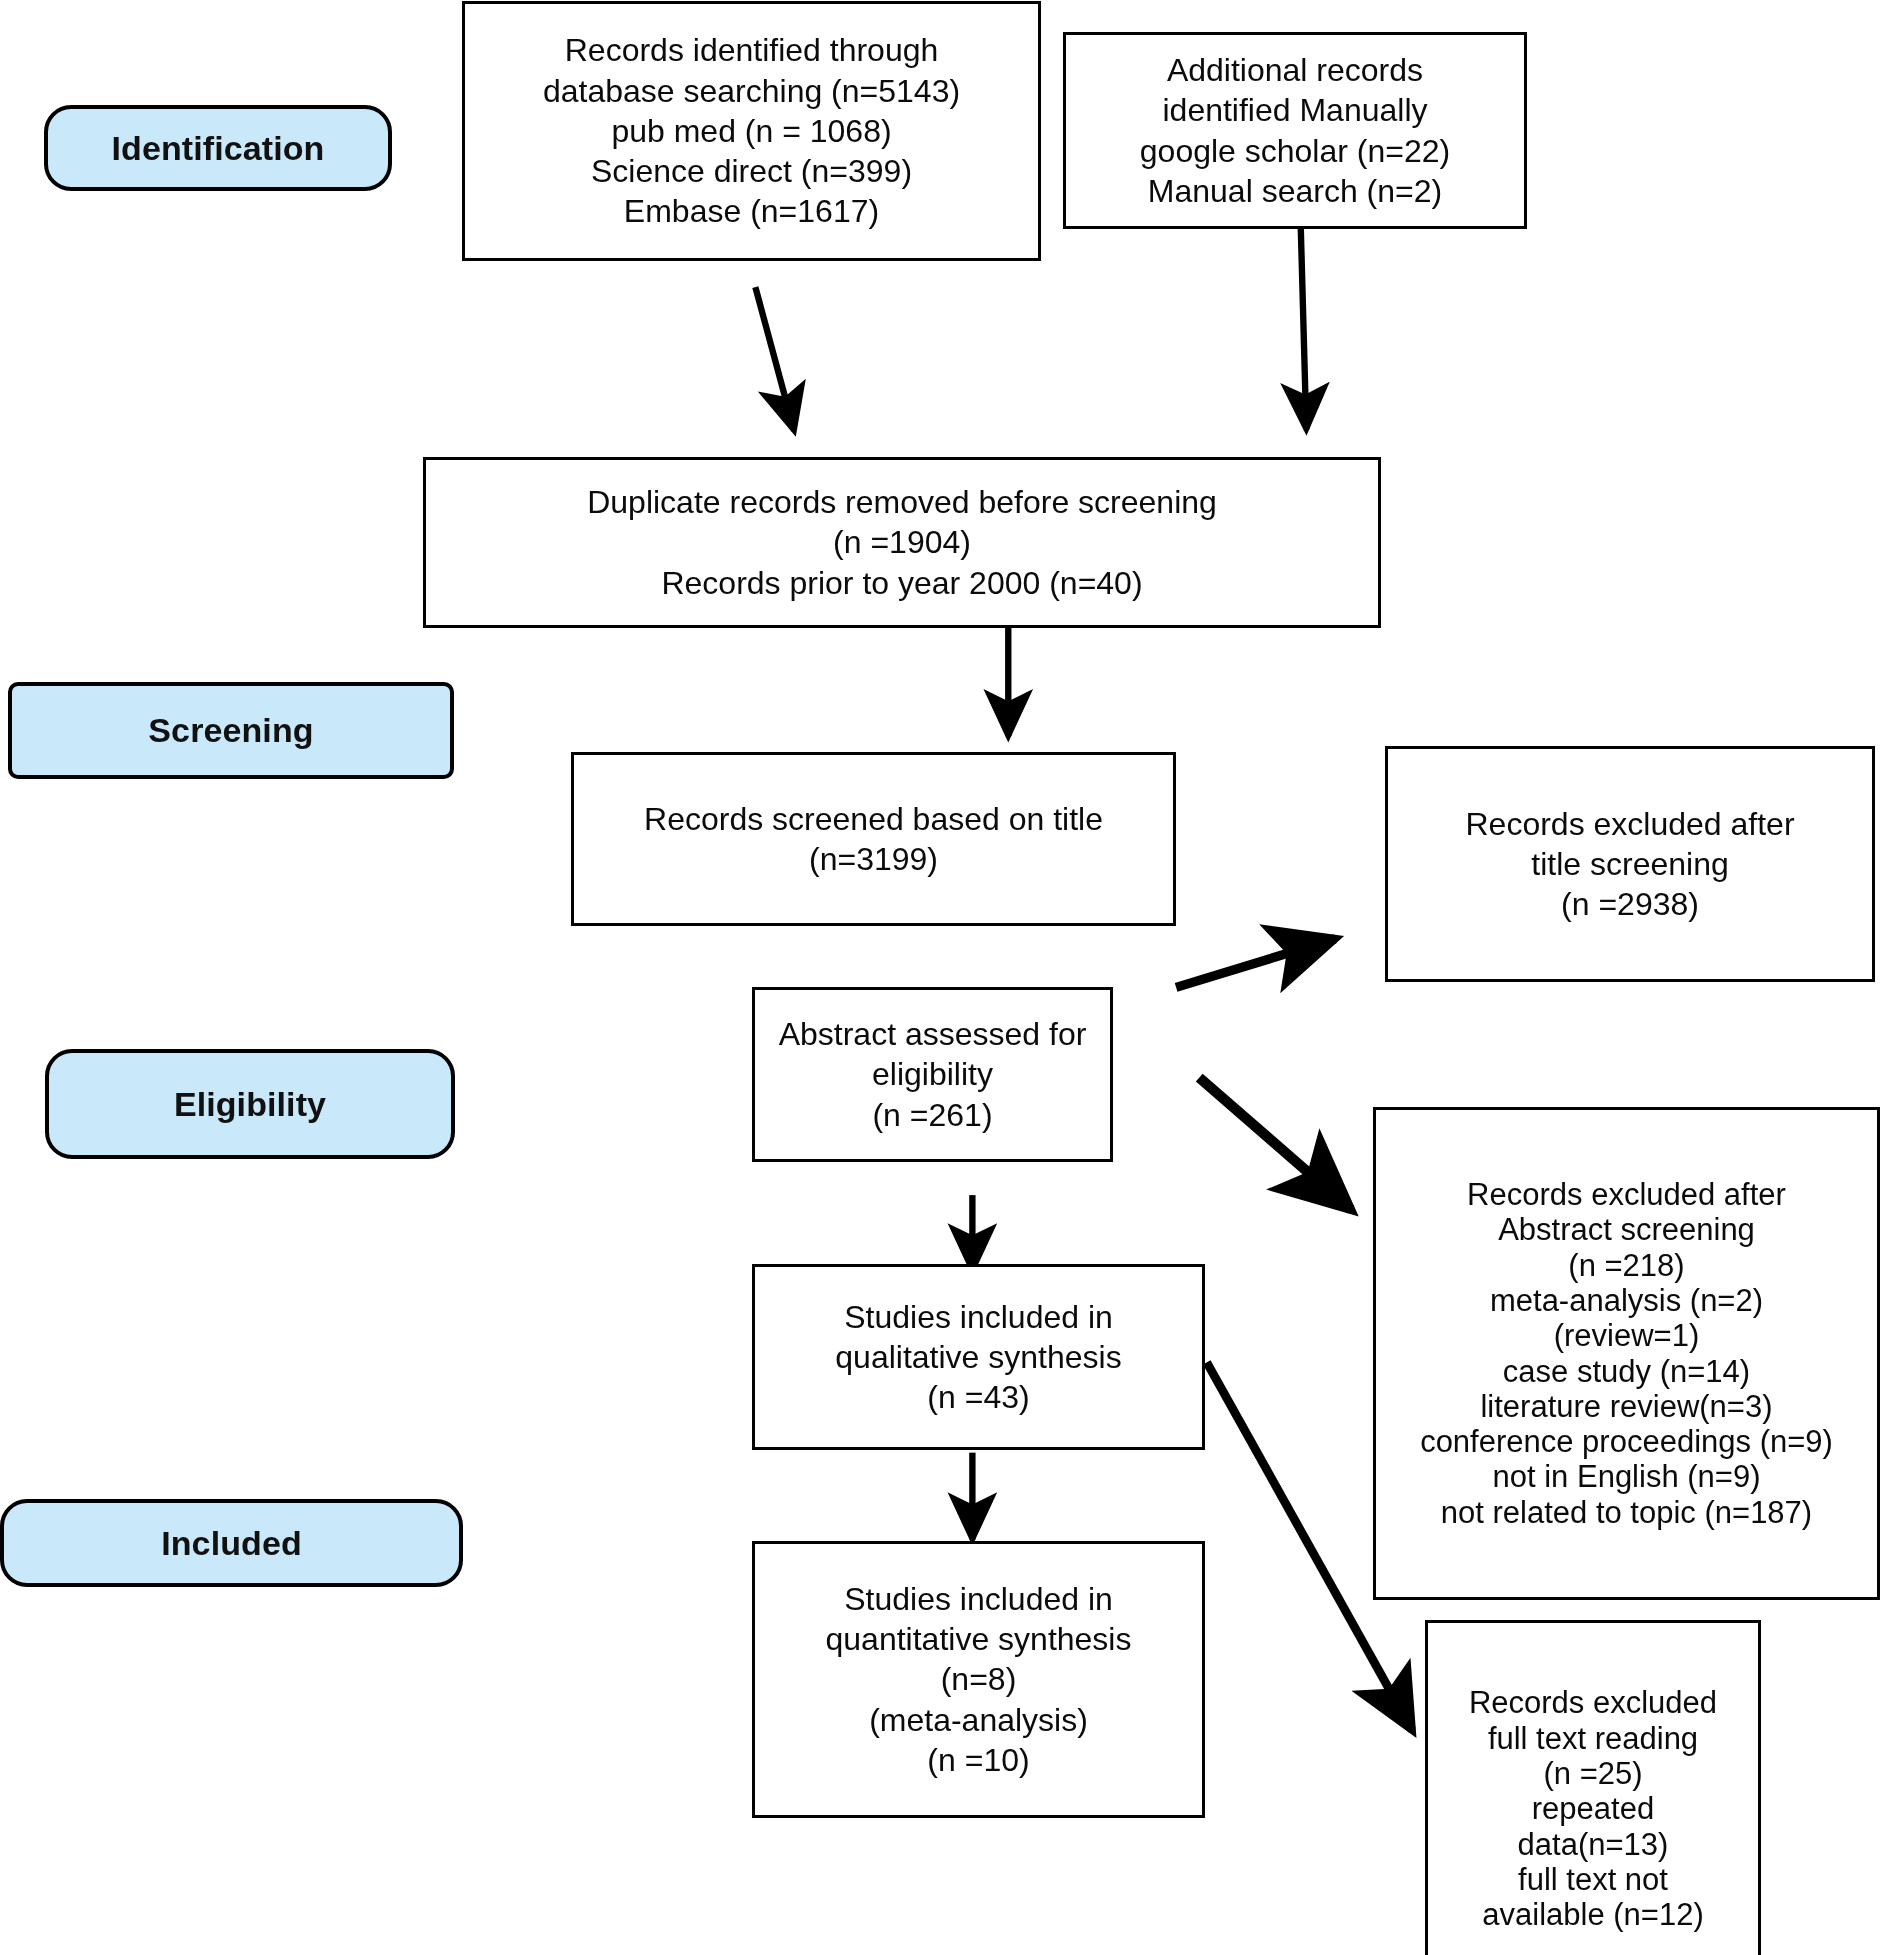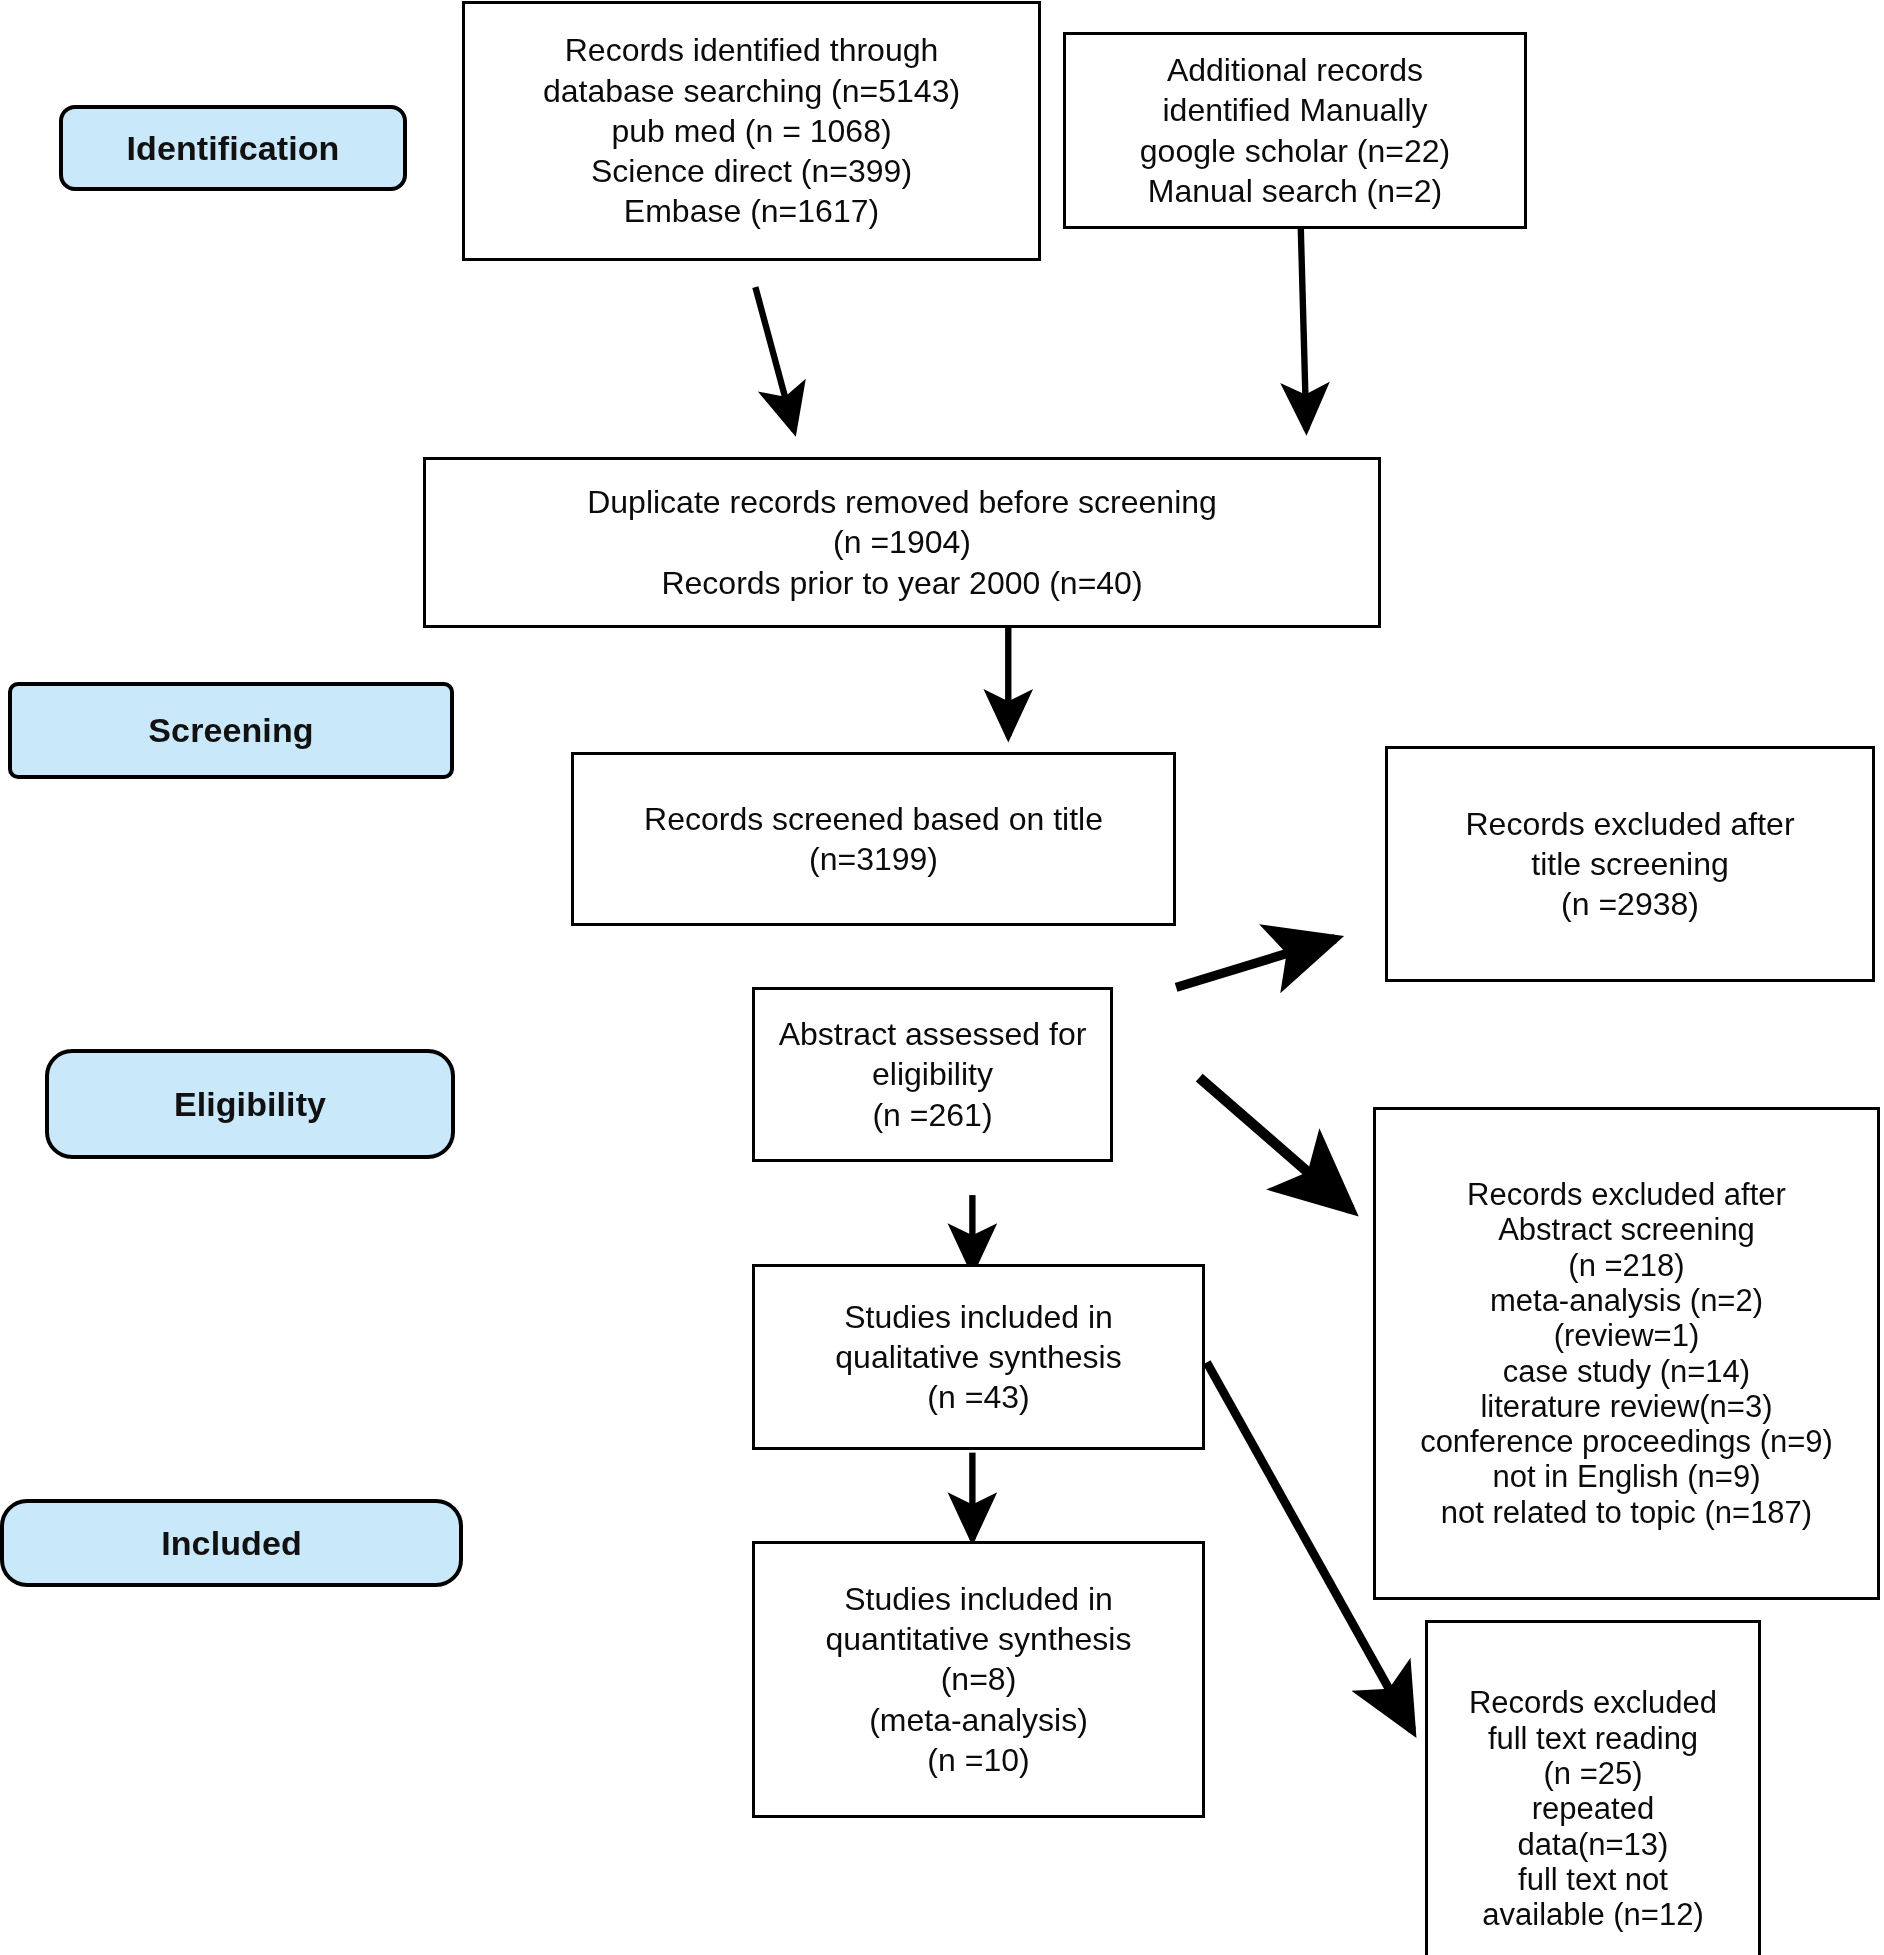--- a/index.html
+++ b/index.html
@@ -78,21 +78,21 @@
 
     <line x1="2072" y1="1862" x2="2334" y2="2090" stroke="#000" stroke-width="18" marker-end="url(#ah)"></line>
 
     <line x1="1680" y1="2065" x2="1680" y2="2195" stroke="#000" stroke-width="11" marker-end="url(#ah)"></line>
 
     <line x1="2085" y1="2354" x2="2440" y2="2990" stroke="#000" stroke-width="15" marker-end="url(#ah)"></line>
 
     <line x1="1680" y1="2510" x2="1680" y2="2660" stroke="#000" stroke-width="11" marker-end="url(#ah)"></line>
   </svg>
 
-  <div class="stage-chip" style="left:59px; top:105px; width:348px; height:86px;border-radius:16px;">
+  <div class="stage-chip" style="left:44px; top:105px; width:348px; height:86px;">
     <span>Identification</span>
   </div>
 
   <div class="stage-chip" style="left:8px; top:682px; width:446px; height:97px;border-radius:10px;">
     <span>Screening</span>
   </div>
 
   <div class="stage-chip" style="left:45px; top:1049px; width:410px; height:110px;">
     <span>Eligibility</span>
   </div>

